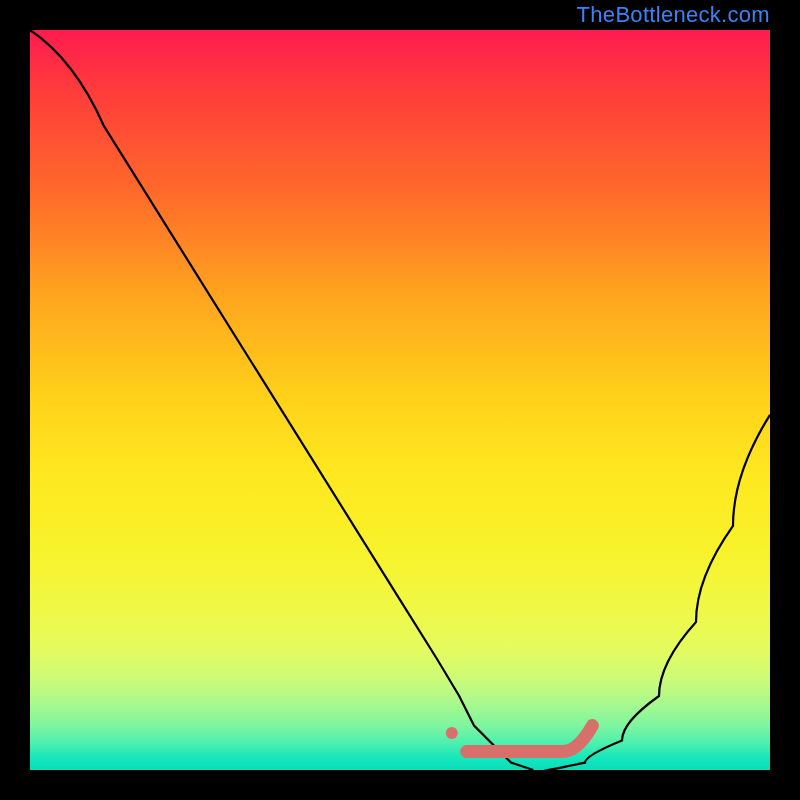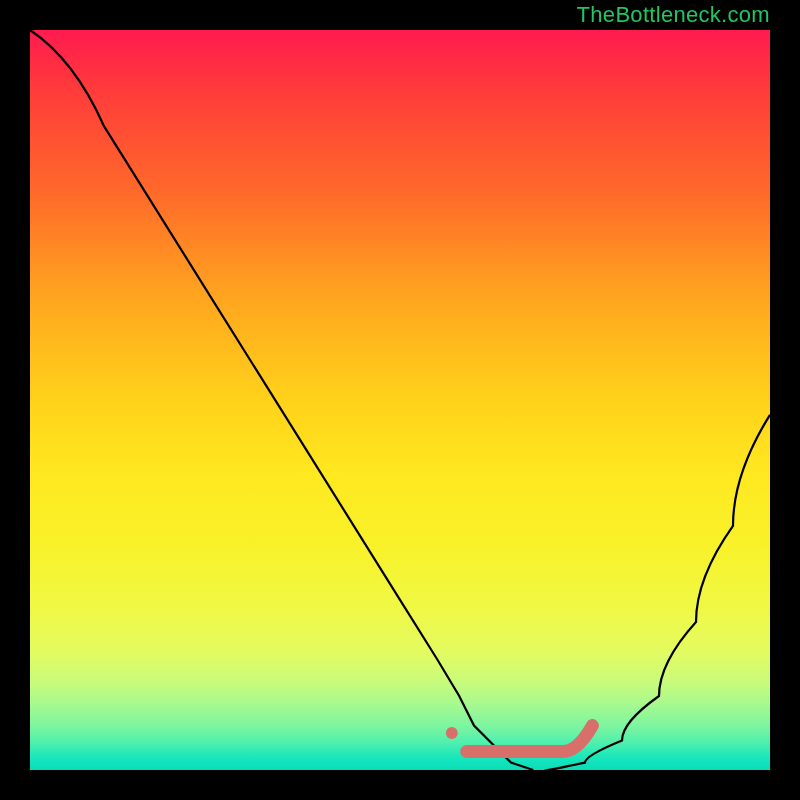--- a/index.html
+++ b/index.html
@@ -34,21 +34,21 @@
       #0fe3bd 99%,
       #0cddb7 100%
     );
   }
   .attrib {
     position: absolute;
     top: 2px;
     right: 30px;
     font-family: Arial, Helvetica, sans-serif;
     font-size: 22px;
-    color: #22c55e;
+    color: #3b82f6;
     letter-spacing: 0.3px;
   }
   svg.curves {
     position: absolute;
     left: 0; top: 0;
     width: 740px; height: 740px;
     overflow: visible;
   }
   .salmon-stroke { stroke: #d96f6b; fill: none; stroke-linecap: round; }
   .salmon-fill { fill: #d96f6b; }

